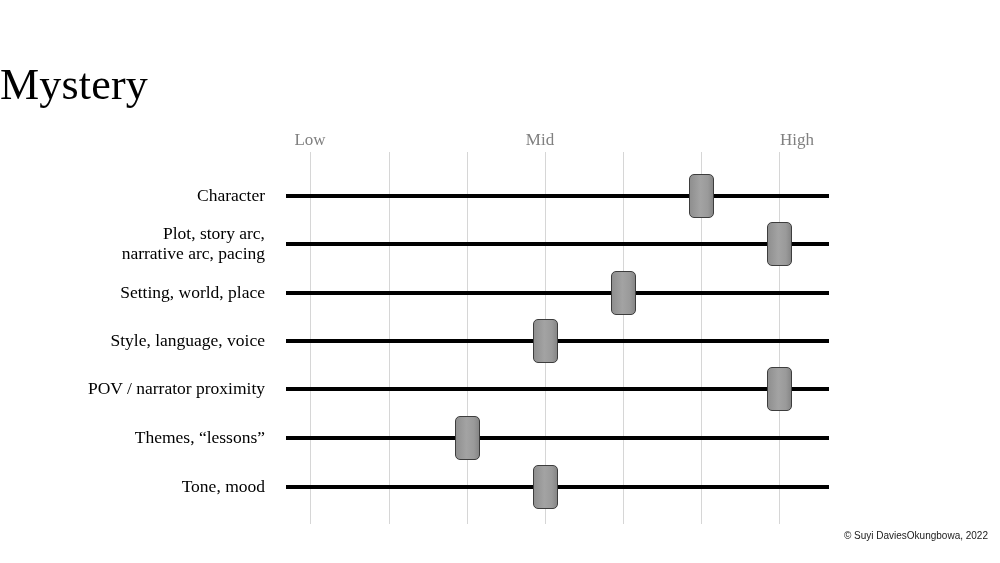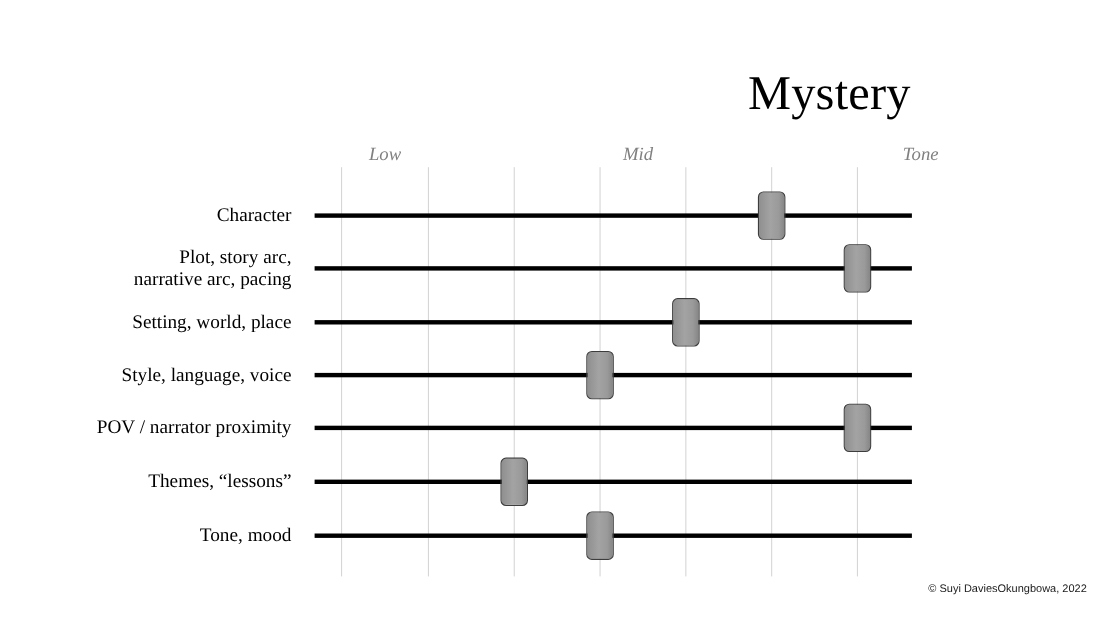--- a/index.html
+++ b/index.html
@@ -19,40 +19,38 @@
     height: 563px;
     background: #ffffff;
   }
 
   
   #title {
     position: absolute;
     left: 0;
     top: 57px;
     width: 828px;
-    text-align: right;
+    text-align: left;
     font-family: "Liberation Serif", serif;
     font-size: 44px;
     line-height: 56px;
     color: #000000;
     letter-spacing: 0.2px;
   }
 
   
   .scale-caption {
     position: absolute;
     top: 130px;
     transform: translateX(-50%);
     font-family: "Liberation Serif", serif;
-    font-style: italic;
     font-size: 17px;
     line-height: 20px;
     color: #808080;
     white-space: nowrap;
-    margin-left: 40px;
   }
 
   
   .gridline {
     position: absolute;
     top: 152px;
     width: 1px;
     height: 372px;
     background: #d6d6d6;
   }
@@ -110,21 +108,21 @@
 </style>
 </head>
 <body>
 
 <div id="slide">
 
   <div id="title">Mystery</div>
 
   <div class="scale-caption" style="left:310px">Low</div>
   <div class="scale-caption" style="left:540px">Mid</div>
-  <div class="scale-caption" style="left:797px">Tone</div>
+  <div class="scale-caption" style="left:797px">High</div>
 
   <div class="gridline" style="left:310px"></div>
   <div class="gridline" style="left:389px"></div>
   <div class="gridline" style="left:467px"></div>
   <div class="gridline" style="left:545px"></div>
   <div class="gridline" style="left:623px"></div>
   <div class="gridline" style="left:701px"></div>
   <div class="gridline" style="left:779px"></div>
 
   <div class="row" style="top:196px">

